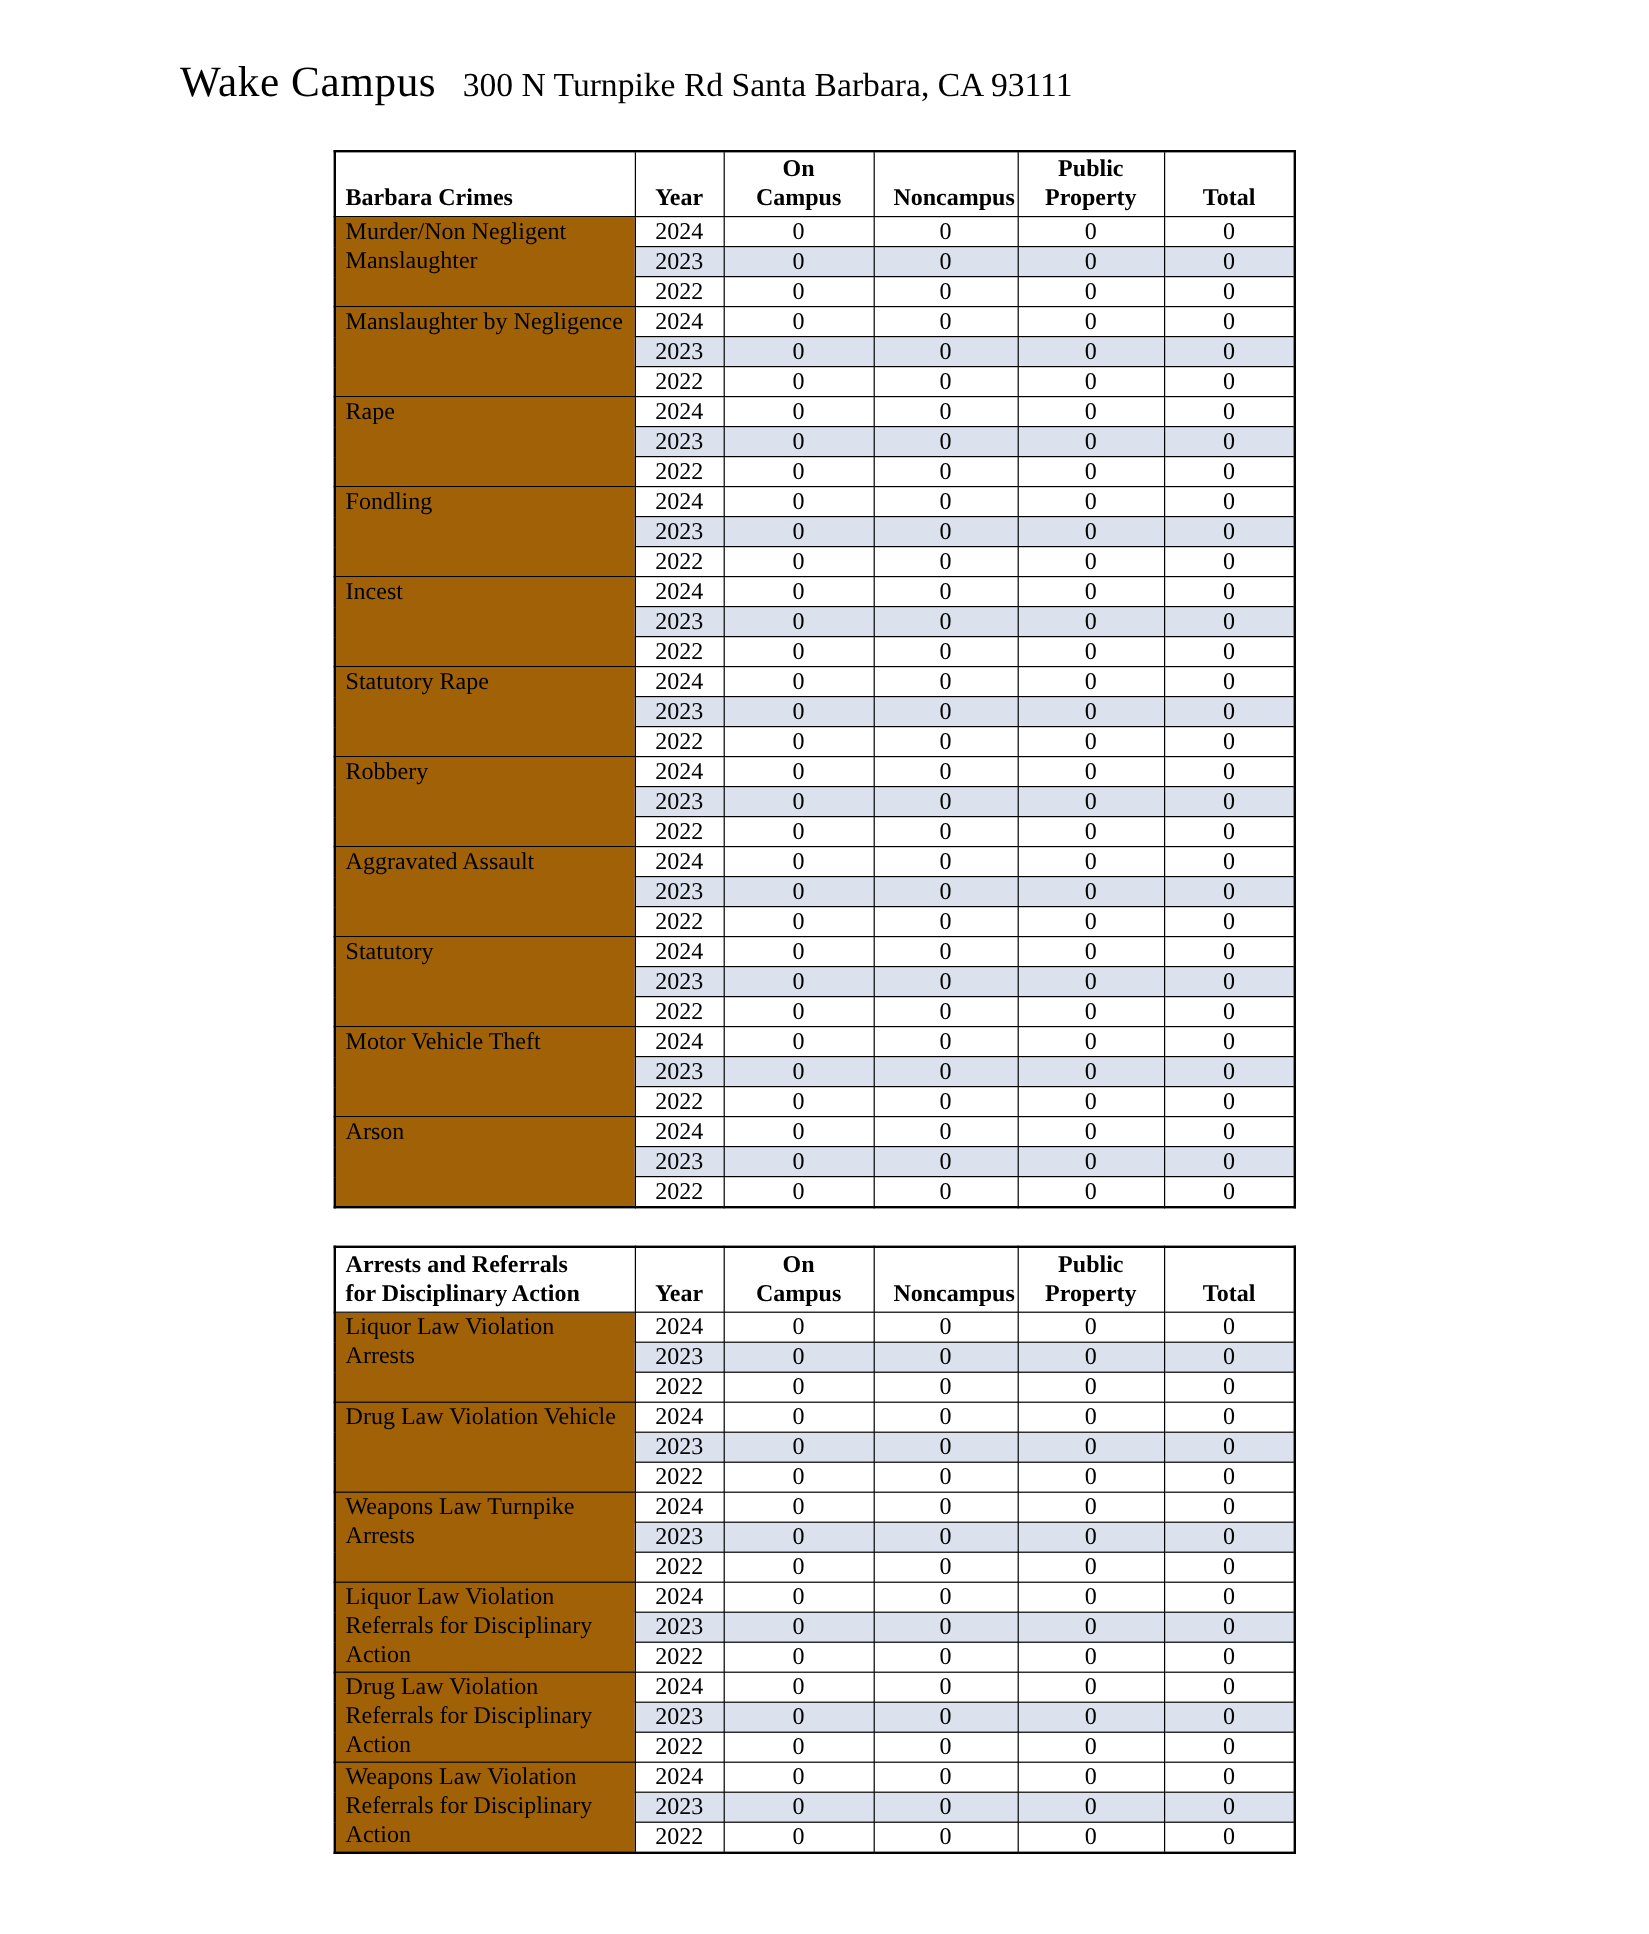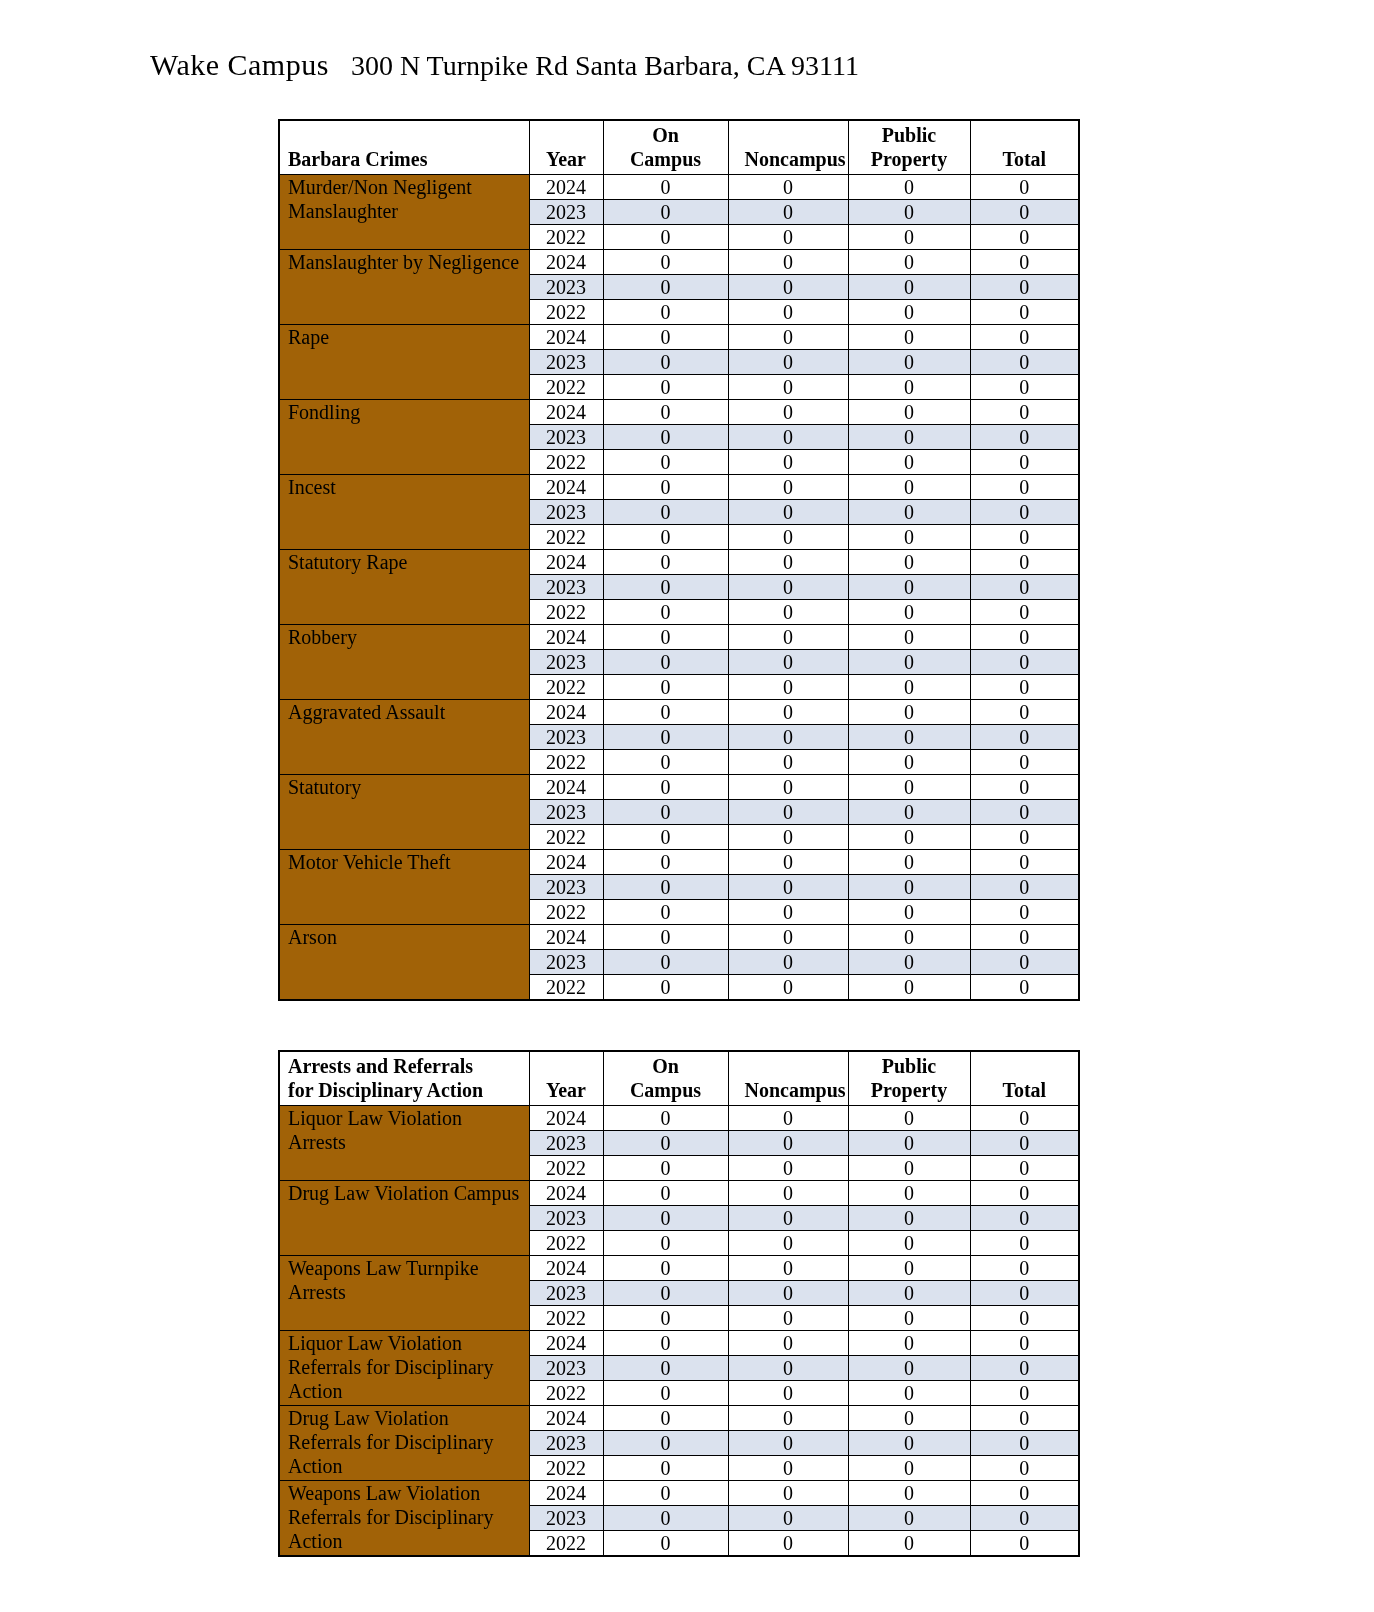--- a/index.html
+++ b/index.html
@@ -2,29 +2,29 @@
 <html><head>
 <meta charset="utf-8">
 <style>
   html,body{margin:0;padding:0;background:#fff;}
   .page{
     width:1374px;height:1612px;background:#ffffff;color:#000;
     font-family:"Liberation Serif","DejaVu Serif",serif;
     overflow:hidden;position:relative;
   }
   .title-row{padding-top:50px;margin-left:150px;white-space:nowrap;line-height:1.0;}
-  .campus-name{font-size:30px;letter-spacing:0.5px;}
+  .campus-name{font-size:36px;letter-spacing:0.5px;}
   .campus-address{font-size:28px;margin-left:18px;}
   .content{margin-left:278px;}
   table.crime-table{
     border-collapse:collapse;table-layout:fixed;width:800px;
     border:2px solid #000;
   }
   table.crime-table.first{margin-top:39px;}
-  table.crime-table.second{margin-top:49px;}
+  table.crime-table.second{margin-top:31px;}
   col.c-cat{width:250px;}
   col.c-year{width:74px;}
   col.c-on{width:125px;}
   col.c-non{width:120px;}
   col.c-pp{width:122px;}
   col.c-total{width:109px;}
   th,td{border:1px solid #000;}
   th{
     font-weight:bold;font-size:20px;text-align:center;vertical-align:bottom;
     white-space:pre-line;line-height:24px;height:44px;padding:2px 16px 3px;
@@ -356,21 +356,21 @@
             <td class="val-cell">0</td>
           </tr>
           <tr>
             <td class="year-cell">2022</td>
             <td class="val-cell">0</td>
             <td class="val-cell">0</td>
             <td class="val-cell">0</td>
             <td class="val-cell">0</td>
           </tr>
           <tr>
-            <td class="cat-cell" rowspan="3">Drug Law Violation Campus</td>
+            <td class="cat-cell" rowspan="3">Drug Law Violation Vehicle</td>
             <td class="year-cell">2024</td>
             <td class="val-cell">0</td>
             <td class="val-cell">0</td>
             <td class="val-cell">0</td>
             <td class="val-cell">0</td>
           </tr>
           <tr class="shaded">
             <td class="year-cell">2023</td>
             <td class="val-cell">0</td>
             <td class="val-cell">0</td>

